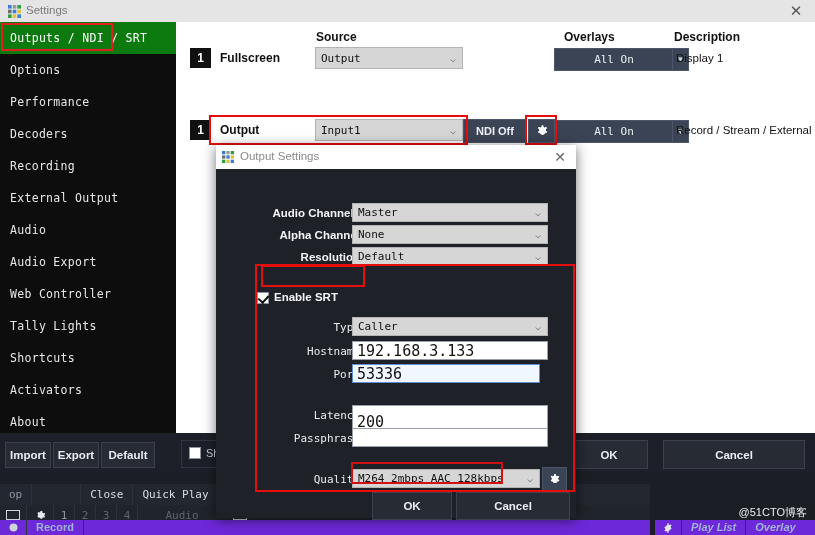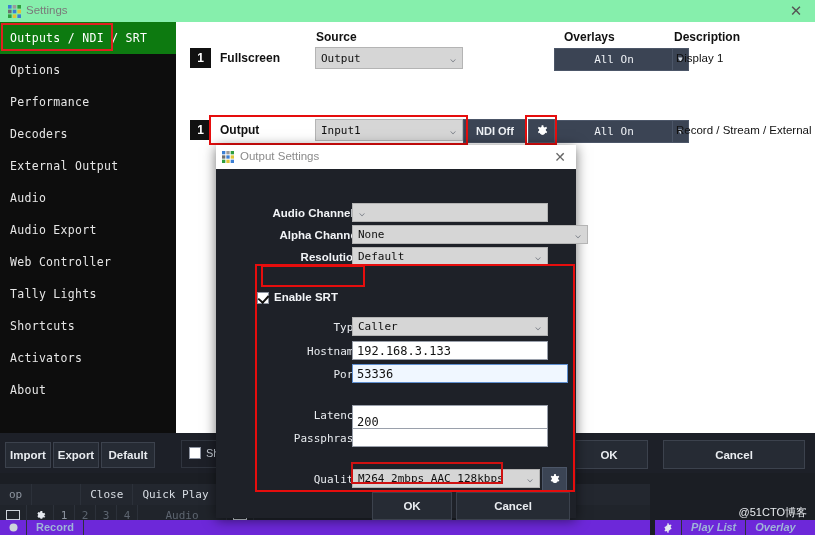--- a/index.html
+++ b/index.html
@@ -26,21 +26,21 @@
   
   #previewCol{left:188px;top:22px;width:46px;height:412px;background:#ffffff;}
   #previewCol .tile{position:absolute;left:4px;width:42px;}
   .tile.blue{background:#1565c0;}
   .tile.green{background:#1c7a1c;}
   .tile.dark{background:#30343c;}
   #previewCol .ebar{position:absolute;background:#ffffff;}
 
   
   #settingsWin{left:0;top:0;width:815px;height:473px;background:#ffffff;}
-  #titlebar{left:0;top:0;width:815px;height:22px;background:#86efac;border-bottom:1px solid #e3e3e3;}
+  #titlebar{left:0;top:0;width:815px;height:22px;background:#e5e5e5;border-bottom:1px solid #e3e3e3;}
   #titlebar .tbIcon{position:absolute;left:8px;top:5px;width:13px;height:13px;}
   #titlebar .tbTitle{position:absolute;left:26px;top:4px;font-size:11.5px;color:#7a7a7a;}
   #winClose{position:absolute;right:8px;top:2px;width:22px;height:18px;color:#555;font-size:15px;text-align:center;line-height:18px;cursor:pointer;}
 
   
   #sidebar{left:0;top:22px;width:176px;height:411px;background:#0d0d0d;}
   .sideItem{
     height:32px;line-height:32px;padding-left:10px;color:#e6e6e6;
     font-family:"DejaVu Sans Mono", monospace;font-size:11.5px;letter-spacing:.3px;
     cursor:pointer;position:relative;
@@ -97,21 +97,21 @@
   #dlgTitle .tTxt{position:absolute;left:24px;top:5px;font-size:11.5px;color:#8a8a8a;}
   #dlgClose{position:absolute;right:6px;top:3px;width:20px;height:18px;color:#666;font-size:14px;text-align:center;line-height:18px;cursor:pointer;}
   #dlgBody{position:absolute;left:0;top:24px;width:360px;height:325px;background:#1e2128;}
   .fLabel{
     position:absolute;text-align:right;color:#e9ecf0;
     font-family:"DejaVu Sans Mono", monospace;font-size:11px;
   }
   .fLabelB{position:absolute;text-align:right;color:#f2f4f7;font-size:11.5px;font-weight:bold;}
   .txtf{
     position:absolute;background:#ffffff;border:1px solid #9aa0ab;box-sizing:border-box;
-    font-family:"DejaVu Sans Mono", monospace;font-size:12px;color:#111;
+    font-family:"DejaVu Sans Mono", monospace;font-size:15px;color:#111;
     display:flex;align-items:center;padding-left:4px;cursor:text;
   }
   .txtf.focus{background:#f0f7ff;border-color:#5f8fd0;}
   .chk{position:absolute;width:12px;height:12px;background:#fff;border:1px solid #8d93a0;box-sizing:border-box;}
   .chk.on:after{
     content:"";position:absolute;left:2px;top:0px;width:5px;height:8px;
     border:solid #111;border-width:0 2px 2px 0;transform:rotate(42deg);
   }
   .chkLbl{position:absolute;color:#f2f4f7;font-size:11.5px;font-weight:bold;}
   .chkLblMono{position:absolute;color:#e9ecf0;font-family:"DejaVu Sans Mono", monospace;font-size:11px;}
@@ -223,20 +223,23 @@
     <div class="sideItem">
       <span>Options</span>
     </div>
     <div class="sideItem">
       <span>Performance</span>
     </div>
     <div class="sideItem">
       <span>Decoders</span>
     </div>
     <div class="sideItem">
+      <span>Recording</span>
+    </div>
+    <div class="sideItem">
       <span>External Output</span>
     </div>
     <div class="sideItem">
       <span>Audio</span>
     </div>
     <div class="sideItem">
       <span>Audio Export</span>
     </div>
     <div class="sideItem">
       <span>Web Controller</span>
@@ -325,25 +328,26 @@
       </svg>
     </span>
     <span class="tTxt">Output Settings</span>
     <span id="dlgClose">✕</span>
   </div>
 
   <div id="dlgBody">
 
     <span class="fLabelB" style="left:40px;top:38px;width:104px;">Audio Channels</span>
     <div class="combo" style="left:136px;top:34px;width:196px;height:19px;">
+      <span class="val">Master</span>
       <span class="chev">⌵</span>
     </div>
 
     <span class="fLabelB" style="left:40px;top:60px;width:104px;">Alpha Channel</span>
-    <div class="combo" style="left:136px;top:56px;width:236px;height:19px;">
+    <div class="combo" style="left:136px;top:56px;width:196px;height:19px;">
       <span class="val">None</span>
       <span class="chev">⌵</span>
     </div>
 
     <span class="fLabelB" style="left:40px;top:82px;width:104px;">Resolution</span>
     <div class="combo" style="left:136px;top:78px;width:196px;height:19px;">
       <span class="val">Default</span>
       <span class="chev">⌵</span>
     </div>
 
@@ -353,21 +357,21 @@
     <span class="fLabel" style="left:40px;top:152px;width:104px;">Type</span>
     <div class="combo" style="left:136px;top:148px;width:196px;height:19px;">
       <span class="val">Caller</span>
       <span class="chev">⌵</span>
     </div>
 
     <span class="fLabel" style="left:40px;top:176px;width:104px;">Hostname</span>
     <div class="txtf" style="left:136px;top:172px;width:196px;height:19px;">192.168.3.133</div>
 
     <span class="fLabel" style="left:40px;top:199px;width:104px;">Port</span>
-    <div class="txtf focus" style="left:136px;top:195px;width:216px;height:19px;">53336</div>
+    <div class="txtf focus" style="left:136px;top:195px;width:188px;height:19px;">53336</div>
 
     <span class="fLabel" style="left:40px;top:240px;width:104px;">Latency</span>
     <div class="txtf" style="left:136px;top:236px;width:196px;height:34px;">200</div>
 
     <span class="fLabel" style="left:40px;top:263px;width:104px;">Passphrase</span>
     <div class="txtf" style="left:136px;top:259px;width:196px;height:19px;"></div>
 
     <span class="fLabel" style="left:40px;top:304px;width:104px;">Quality</span>
     <div class="combo" style="left:136px;top:300px;width:188px;height:19px;">
       <span class="val">M264 2mbps AAC 128kbps</span>

